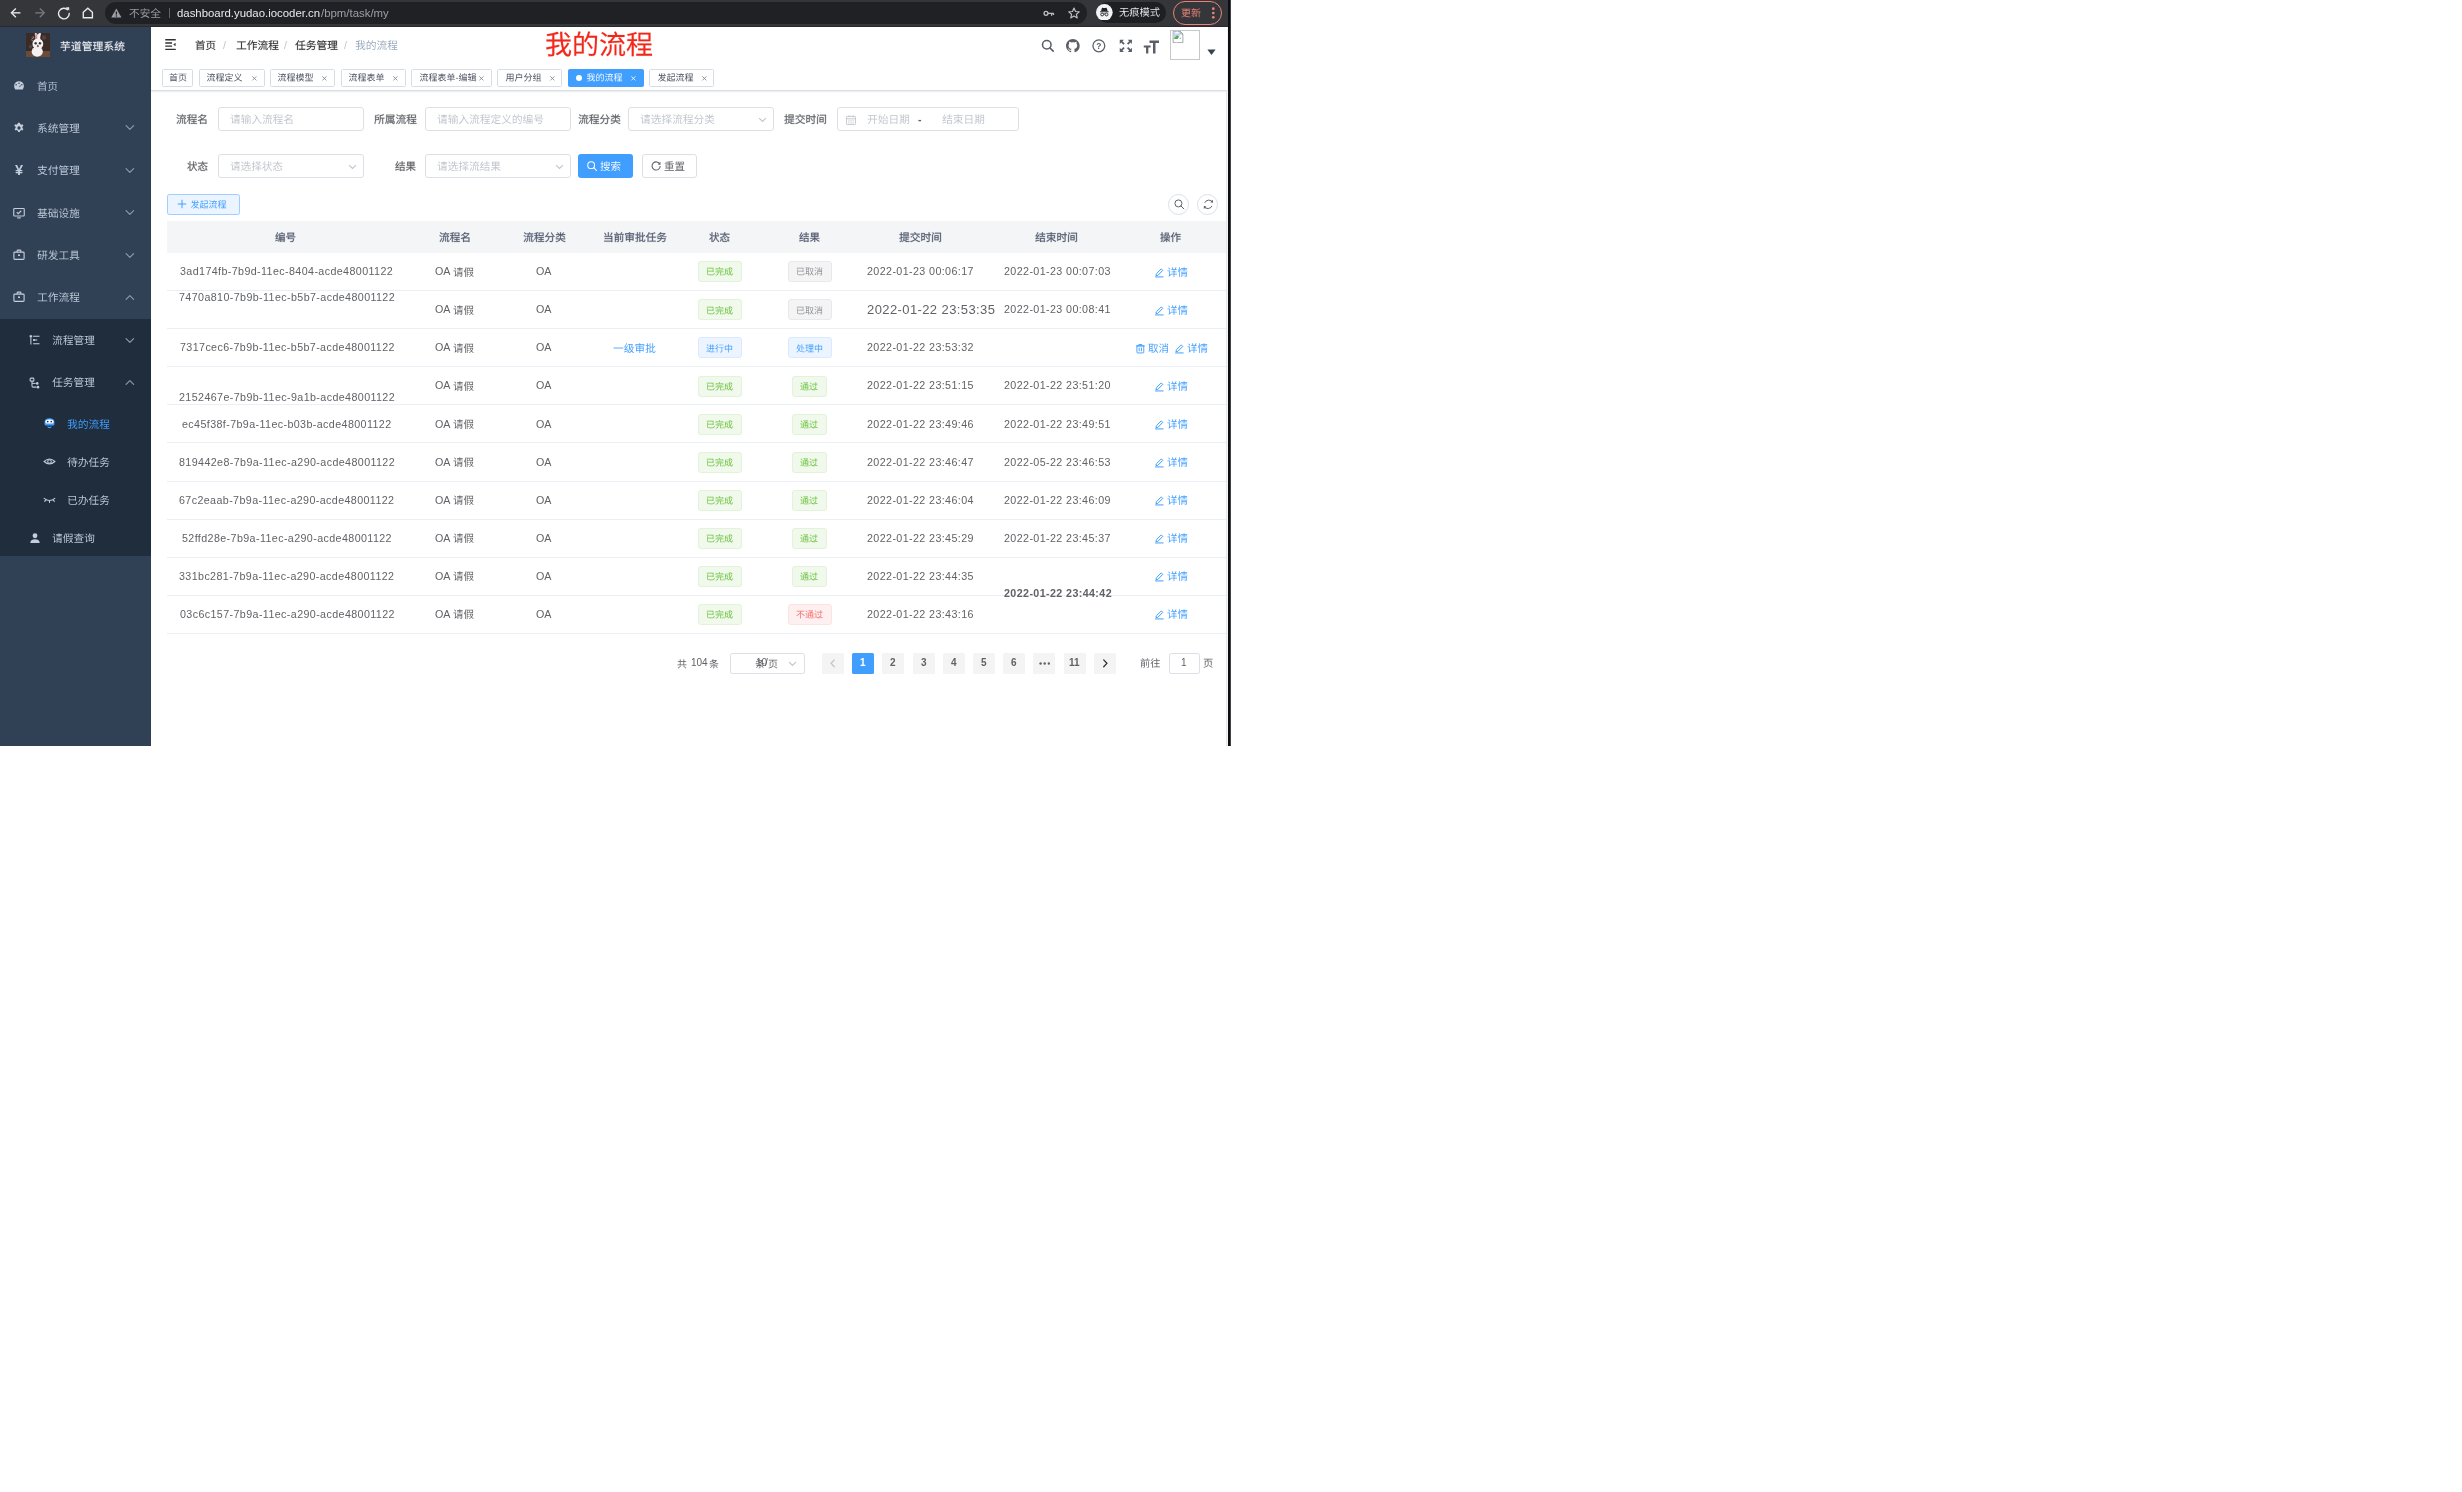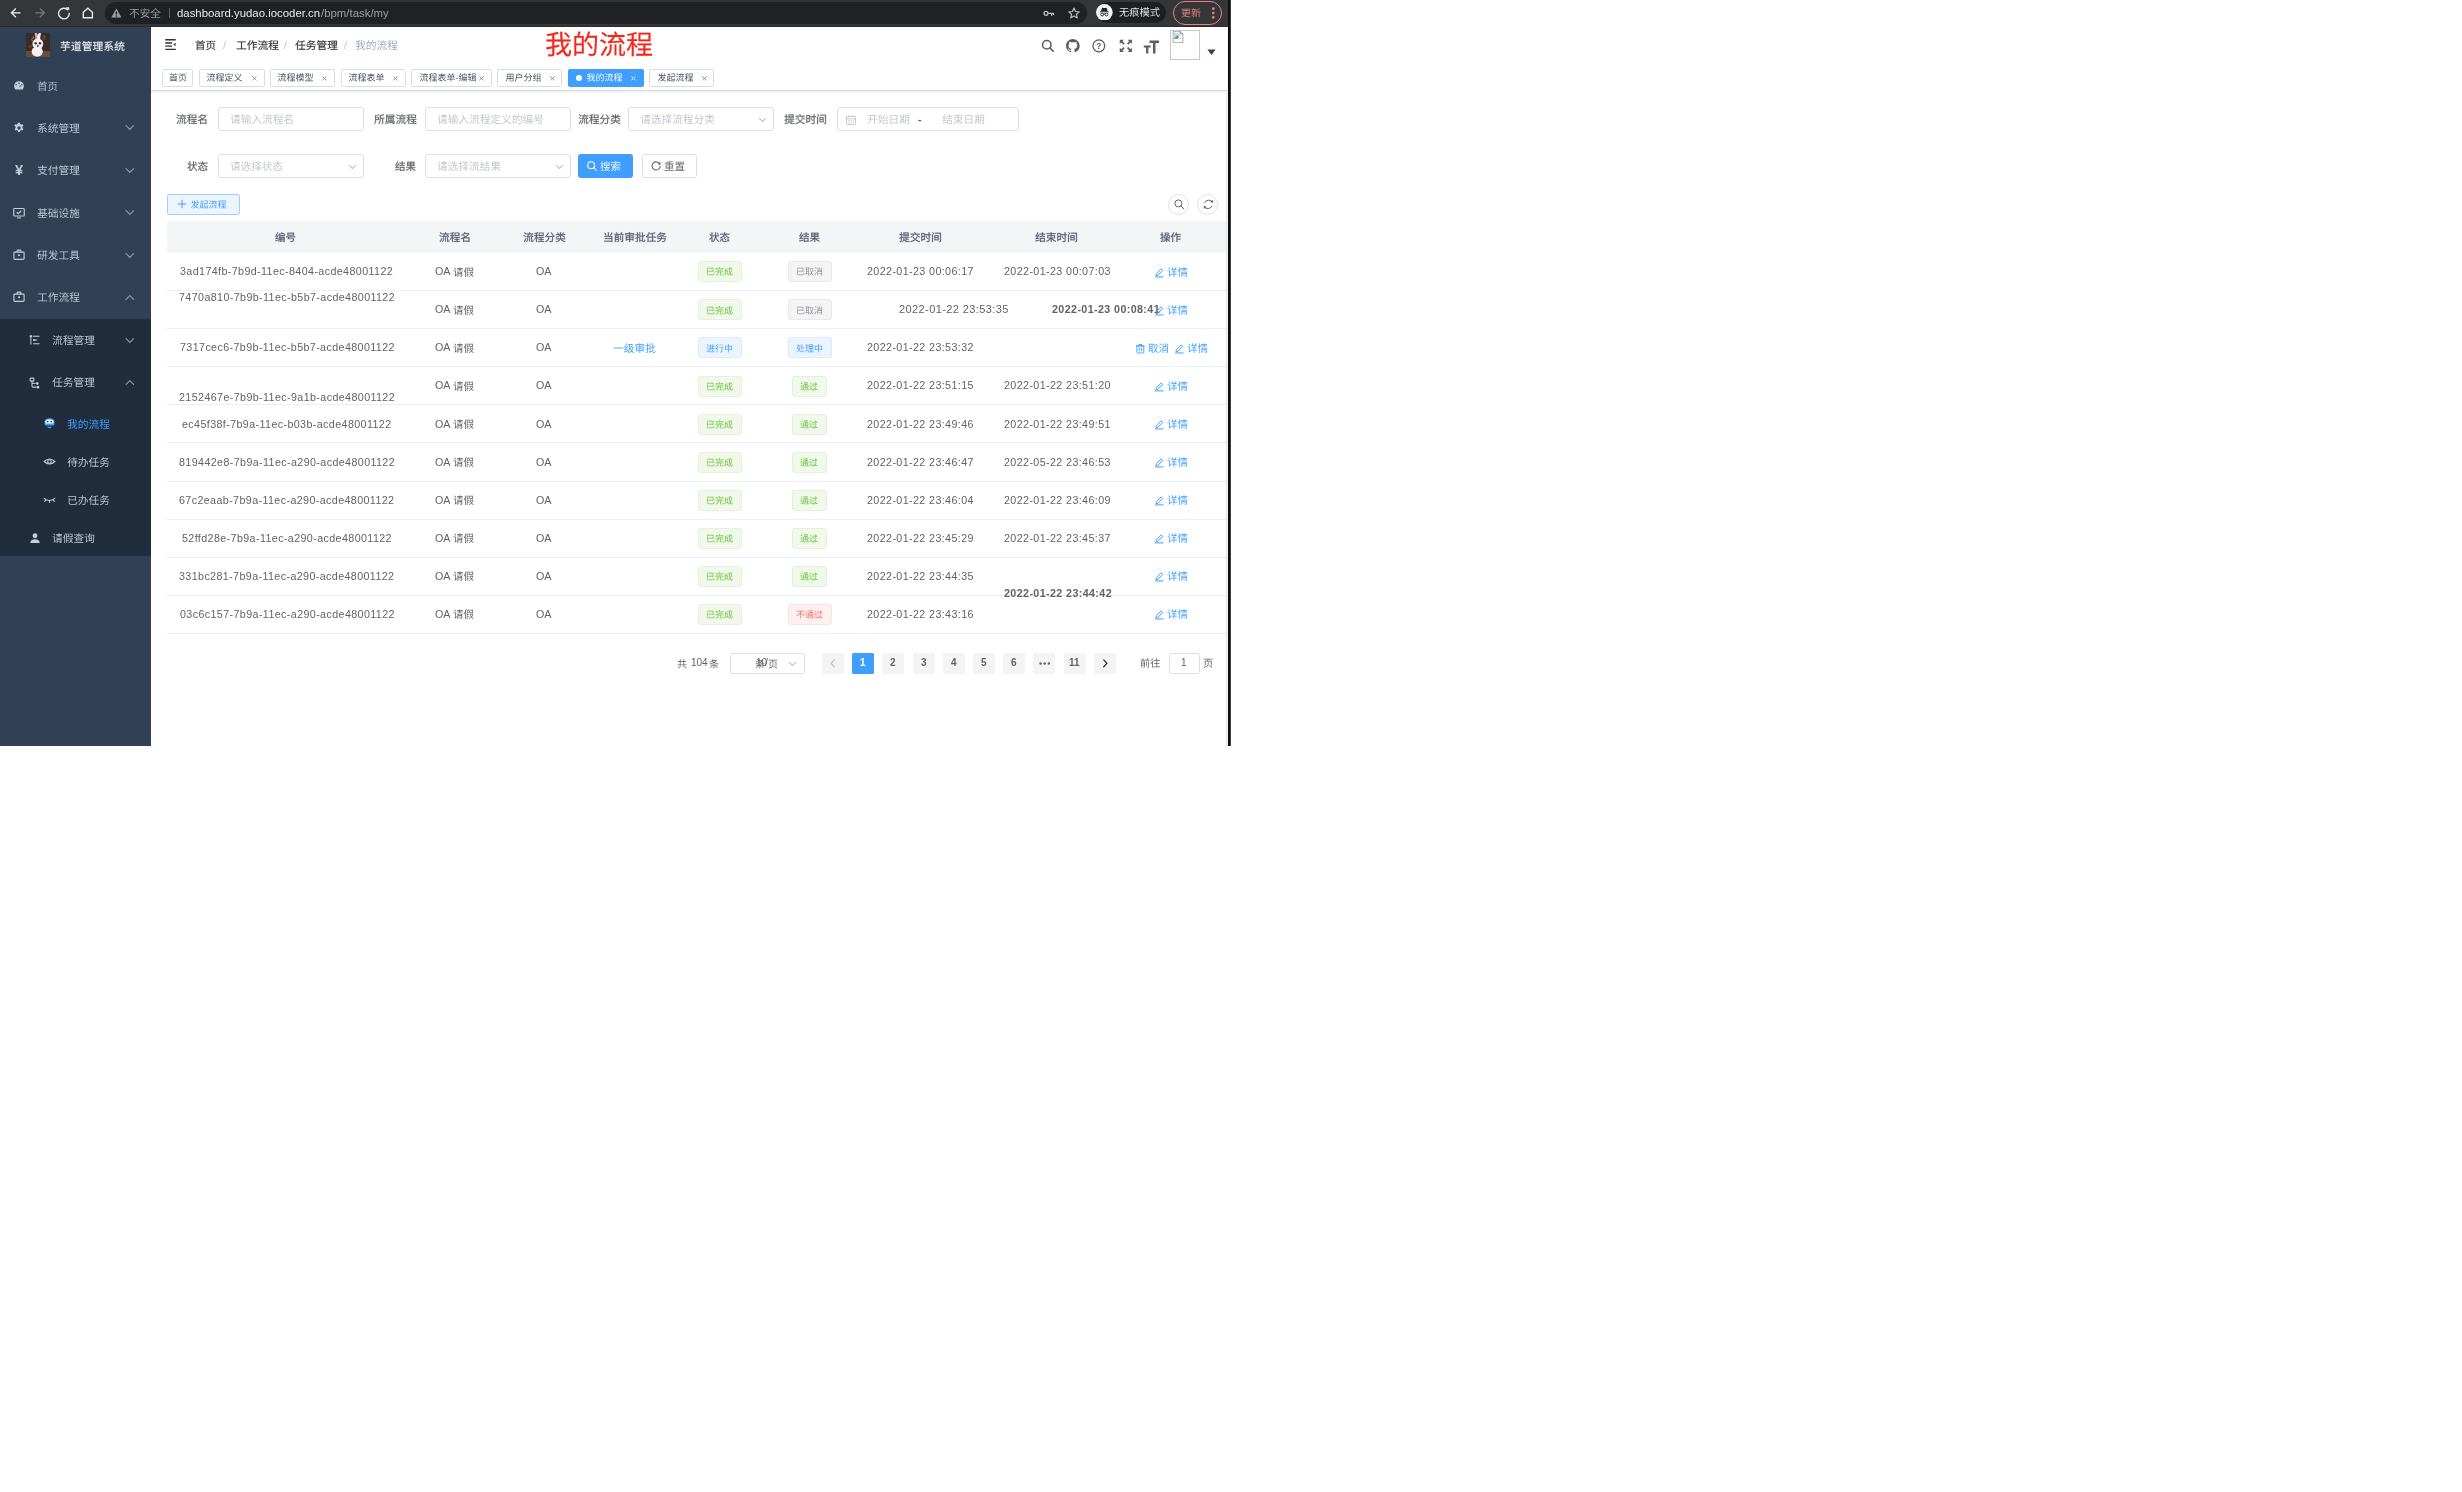--- a/index.html
+++ b/index.html
@@ -919,22 +919,22 @@
       </g>
     </svg>
     <div style="position:absolute;left:788px;top:299px;width:44px;height:21px;background:#f4f4f5;border:0.8px solid #e9e9eb;border-radius:3px;box-sizing:border-box"></div>
     <svg class="t" style="left:796px;top:306px;color:#909399" width="27" height="9" viewBox="0 0 36 12">
       <g transform="translate(0,10.32) scale(0.012000)">
         <use href="#g5df2" x="0"></use>
         <use href="#g53d6" x="1000"></use>
         <use href="#g6d88" x="2000"></use>
       </g>
     </svg>
-    <div style="position:absolute;left:899px;top:302px;font-size:11px;color:#606266;font-weight:400;letter-spacing:0.4px;white-space:pre;line-height:15.4px;">2022-01-22 23:53:35</div>
-    <div style="position:absolute;left:1004px;top:302px;font-size:10.7px;color:#606266;font-weight:700;letter-spacing:0.4px;white-space:pre;line-height:15.4px;margin-left:48px;">2022-01-23 00:08:41</div>
+    <div style="position:absolute;left:867px;top:302px;font-size:13px;color:#606266;font-weight:400;letter-spacing:0.4px;white-space:pre;line-height:15.4px;">2022-01-22 23:53:35</div>
+    <div style="position:absolute;left:1004px;top:302px;font-size:10.7px;color:#606266;font-weight:400;letter-spacing:0.4px;white-space:pre;line-height:15.4px;">2022-01-23 00:08:41</div>
     <svg style="position:absolute;left:1154px;top:305px;" width="10.7" height="10.7" viewBox="0 0 14 14">
       <g fill="none" stroke="#409eff" stroke-width="1.3">
         <path d="M9.5 2.5 L11.5 4.5 L5 11 L2.6 11.4 L3 9 Z"></path>
         <path d="M2 13 H12" stroke-linecap="round"></path>
       </g>
     </svg>
     <svg class="t" style="left:1167px;top:305px;color:#409eff" width="21" height="10.7" viewBox="0 0 28 14">
       <g transform="translate(0,12.04) scale(0.014000)">
         <use href="#g8be6" x="0"></use>
         <use href="#g60c5" x="1000"></use>

